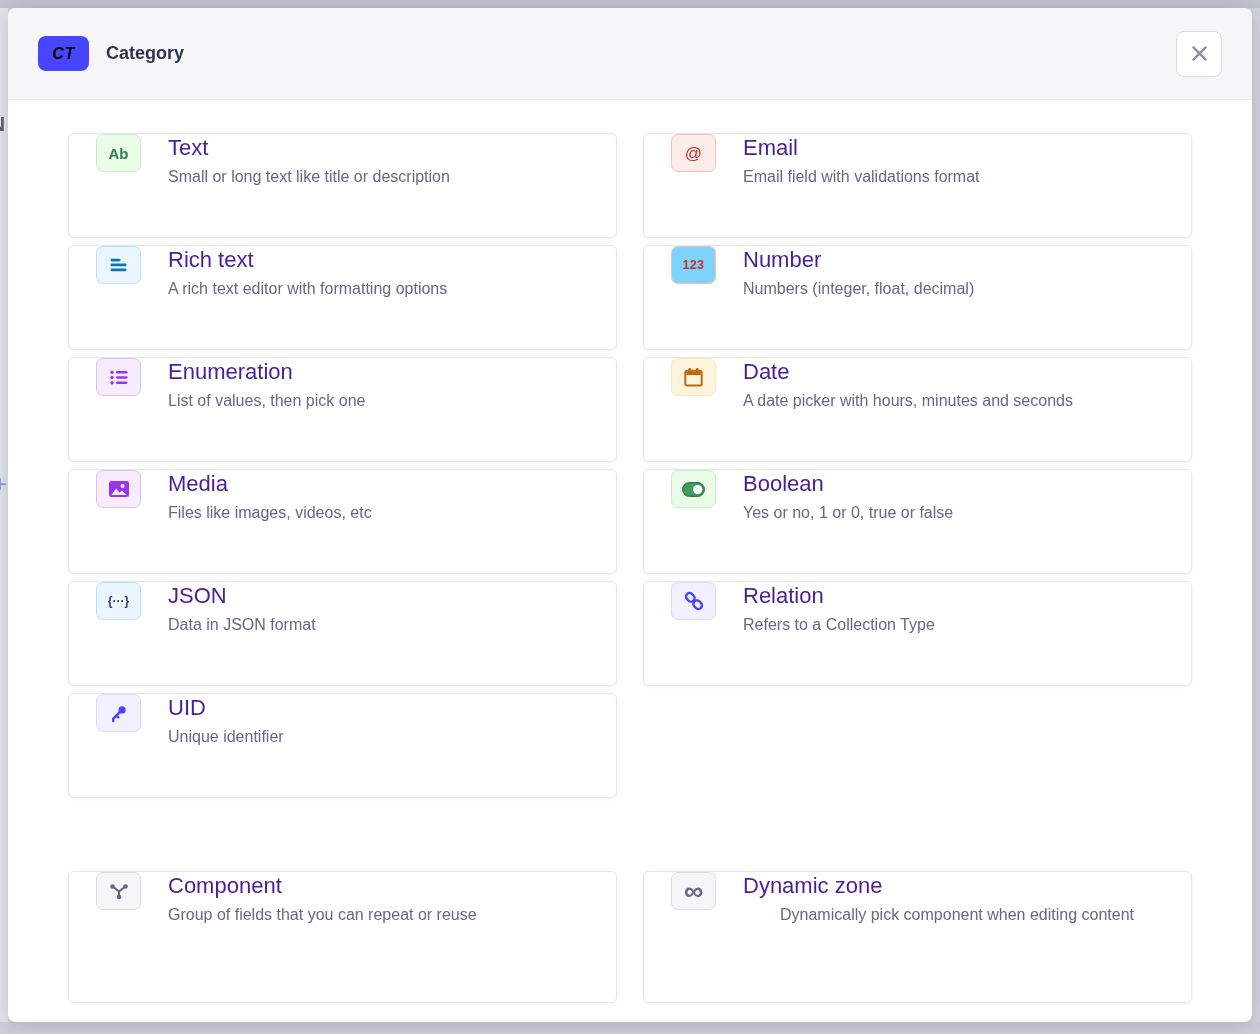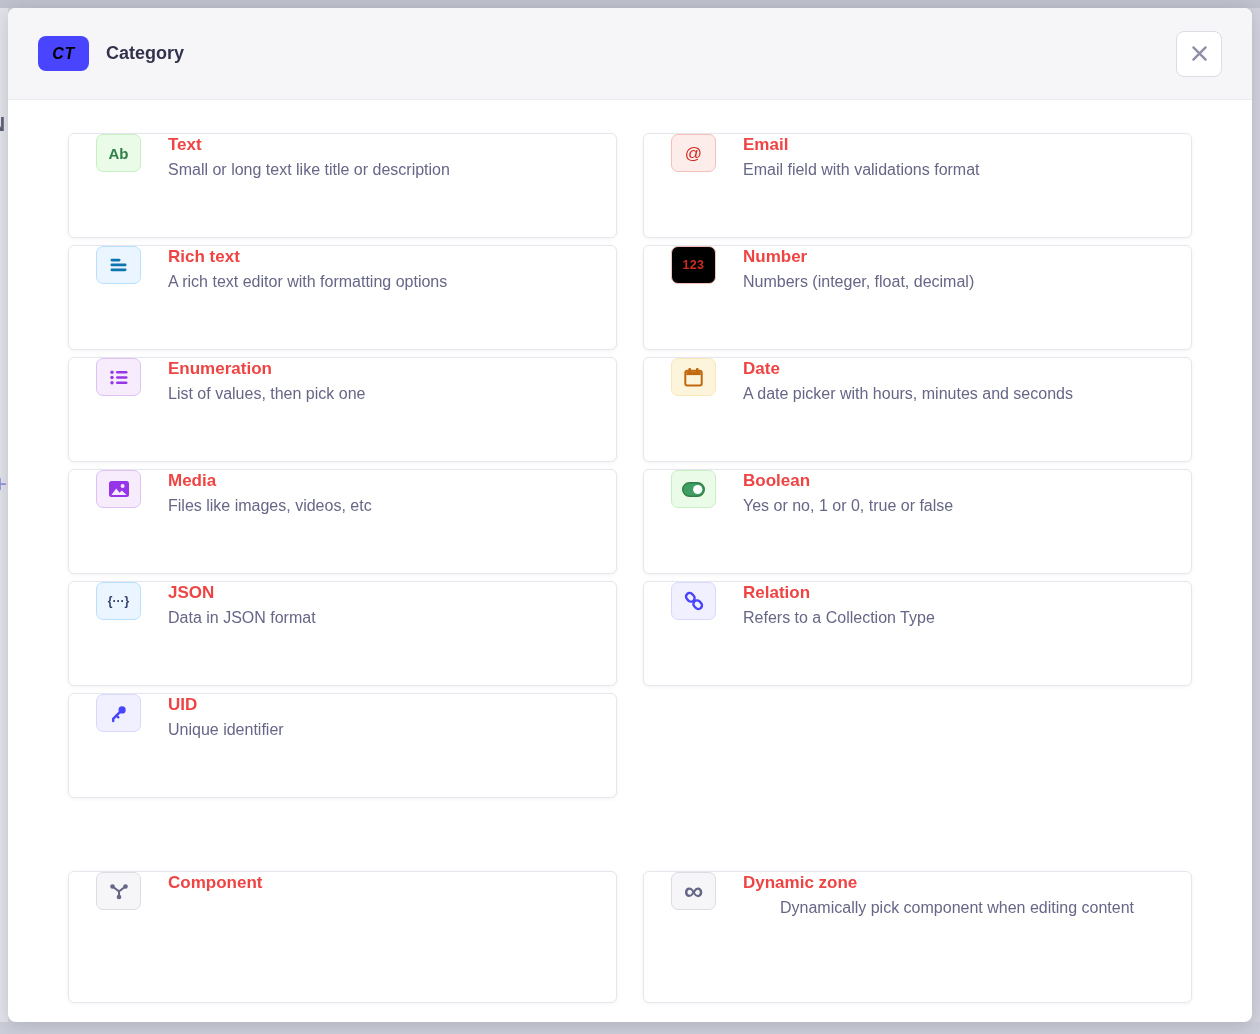--- a/index.html
+++ b/index.html
@@ -47,21 +47,21 @@
     display:flex; padding:0 20px 0 27px; cursor:pointer;
     box-shadow:0 1px 4px rgba(33,33,52,.05);
   }
   .card.tall { height:132px; }
   .icon-box {
     width:45px; height:38px; border:1px solid transparent; border-radius:7px;
     display:flex; align-items:center; justify-content:center; flex:0 0 45px;
   }
   .icon-box .tx { display:block; line-height:1; }
   .card-text { margin-left:27px; flex:1; min-width:0; }
-  .card-title { font-size:17px; font-weight:700; color:#ef4444; margin:0 0 3px; line-height:1.25; }
+  .card-title { font-size:22px; font-weight:400; color:#4c1d95; margin:0 0 3px; line-height:1.25; }
   .card-desc { font-size:16px; color:#666687; margin:0; line-height:1.5; }
   .card-desc.centered { text-align:center; }
 </style>
 </head>
 <body>
 
 <div class="backdrop-top"></div>
 <div class="backdrop-left">
   <span class="hint-n">N</span>
   <span class="hint-plus">+</span>
@@ -108,21 +108,21 @@
                 <rect x="0.5" y="10.5" width="16" height="2.7" rx="1.35"></rect>
               </g>
             </svg>
           </div>
     <div class="card-text">
       <h3 class="card-title">Rich text</h3>
       <p class="card-desc">A rich text editor with formatting options</p>
     </div>
   </div>
         <div class="card">
-    <div class="icon-box" style="background: #000000; border-color: rgb(245, 192, 184);">
+    <div class="icon-box" style="background: #7dd3fc; border-color: rgb(245, 192, 184);">
             <span class="tx" style="font-size:12.5px;font-weight:700;letter-spacing:.3px;color:#d02b20">123</span>
           </div>
     <div class="card-text">
       <h3 class="card-title">Number</h3>
       <p class="card-desc">Numbers (integer, float, decimal)</p>
     </div>
   </div>
         <div class="card">
     <div class="icon-box" style="background: rgb(246, 236, 252); border-color: rgb(224, 193, 244);">
             <svg width="18" height="15" viewBox="0 0 18 15">
@@ -230,20 +230,21 @@
               </g>
               <g fill="#666687">
                 <circle cx="4.5" cy="4.5" r="2.3"></circle>
                 <circle cx="17.5" cy="4.5" r="2.3"></circle>
                 <circle cx="11" cy="15" r="2.3"></circle>
               </g>
             </svg>
           </div>
     <div class="card-text">
       <h3 class="card-title">Component</h3>
+      <p class="card-desc">Group of fields that you can repeat or reuse</p>
     </div>
   </div>
         <div class="card tall">
     <div class="icon-box" style="background: rgb(246, 246, 249); border-color: rgb(220, 220, 228);">
             <span class="tx" style="font-size:27px;font-weight:700;color:#666687">∞</span>
           </div>
     <div class="card-text">
       <h3 class="card-title">Dynamic zone</h3>
       <p class="card-desc centered">Dynamically pick component when editing content</p>
     </div>

